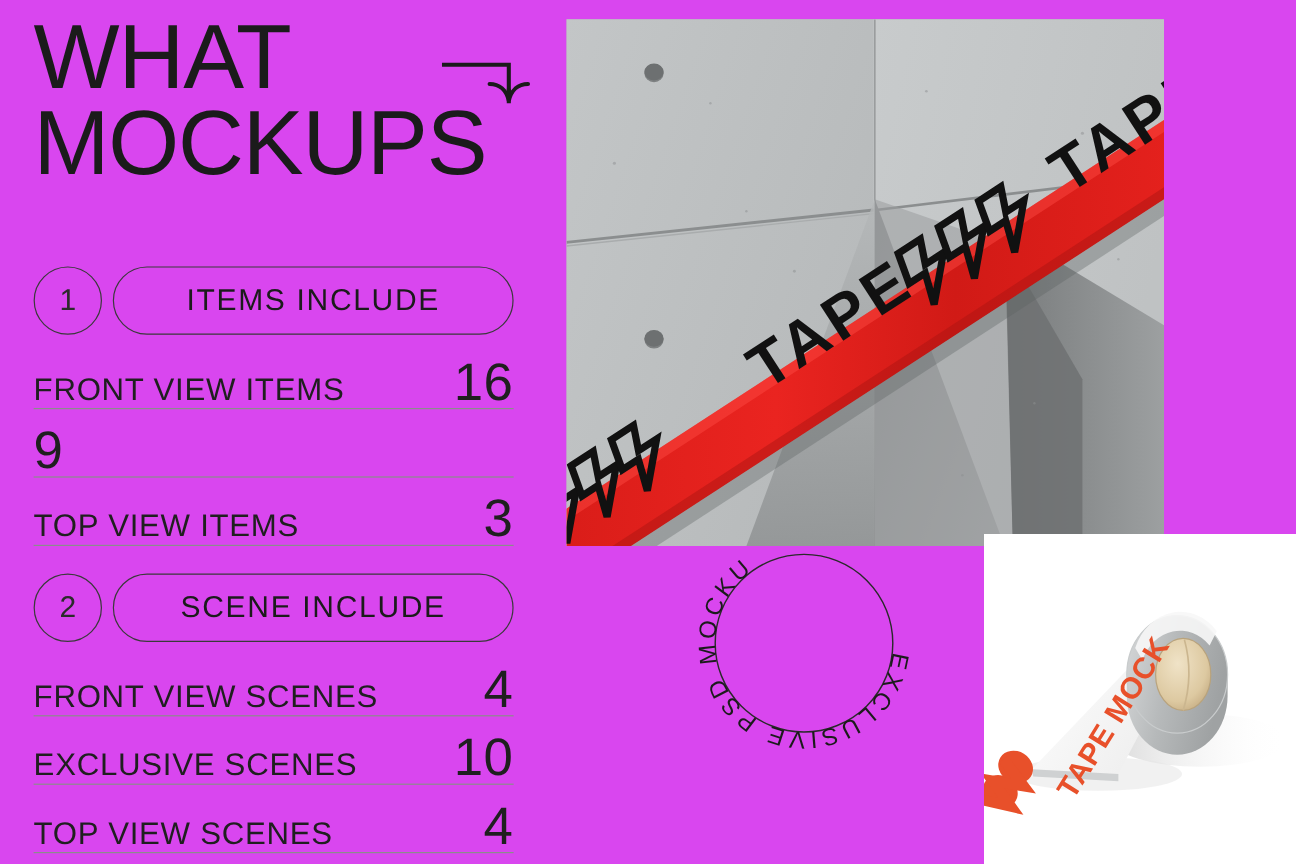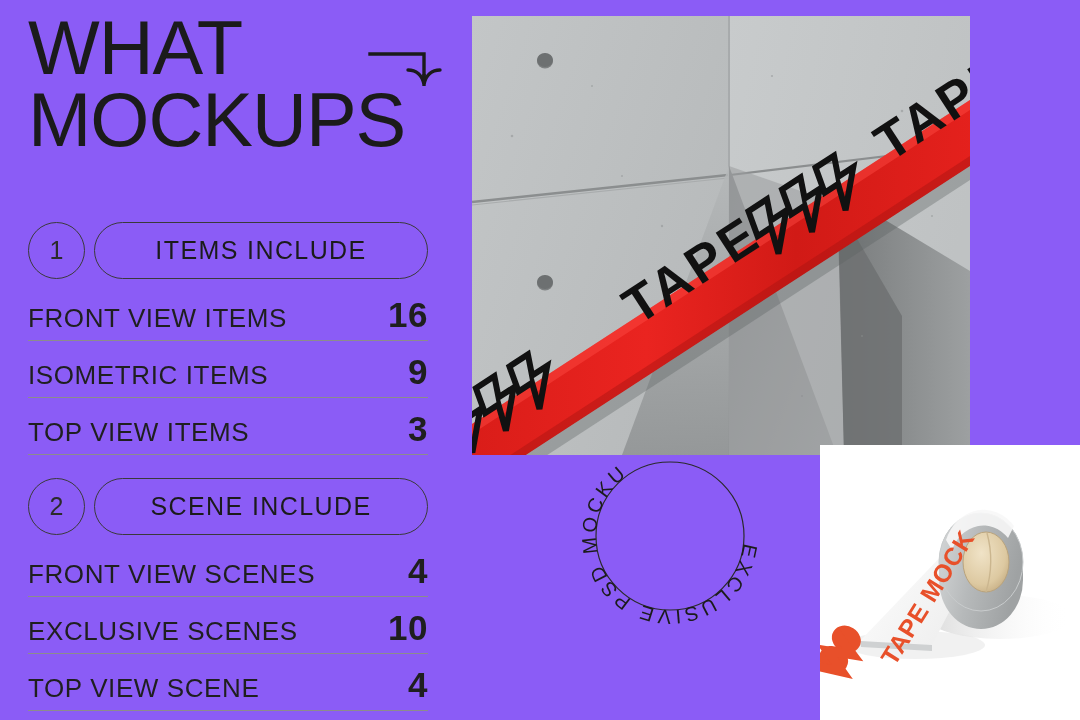--- a/index.html
+++ b/index.html
@@ -2,21 +2,21 @@
 <html><head>
 <meta charset="utf-8">
 <style>
   * { margin:0; padding:0; box-sizing:border-box; }
   html, body {
     width:1080px; height:720px;
     background:#e8e8e8;
     font-family:"Liberation Sans", sans-serif;
     overflow:hidden;
   }
-  .page { position:relative; width:1080px; height:720px; background:#8b5cf6; }
+  .page { position:relative; width:1080px; height:720px; background:#d946ef; }
 
   
   .left-col { position:absolute; left:0; top:0; width:452px; height:720px; }
 
   .title-block { position:absolute; left:28px; top:12px; width:420px; }
   .title-line {
     font-family:"Liberation Sans", sans-serif;
     font-size:76px; line-height:0.95;
     letter-spacing:-1px;
     font-weight:400;
@@ -54,21 +54,21 @@
     border-bottom:1.1px solid #8c8c8c;
     padding-bottom:3px;
     margin-bottom:13px;
     height:44px;
   }
   .row:last-child { margin-bottom:8px; }
   .row-label {
     font-size:26px; letter-spacing:0.6px; color:#1f1f1f; white-space:nowrap;
   }
   .row-value {
-    font-size:35px; color:#1f1f1f; letter-spacing:0.5px; line-height:1;font-weight:bold;
+    font-size:44px; color:#1f1f1f; letter-spacing:0.5px; line-height:1;
   }
 
   
   .photo-concrete {
     position:absolute; left:472px; top:16px; width:498px; height:439px;
     overflow:hidden;
     background:#b9bcbd;
   }
   .concrete-svg { display:block; width:498px; height:439px; }
 
@@ -107,21 +107,20 @@
       <div class="sec-head">
         <div class="num-circle">1</div>
         <div class="pill">ITEMS INCLUDE</div>
       </div>
       <div class="rows">
         <div class="row">
           <span class="row-label">FRONT VIEW ITEMS</span>
           <span class="row-value">16</span>
         </div>
         <div class="row">
-          <span class="row-label">ISOMETRIC ITEMS</span>
           <span class="row-value">9</span>
         </div>
         <div class="row">
           <span class="row-label">TOP VIEW ITEMS</span>
           <span class="row-value">3</span>
         </div>
       </div>
     </div>
 
     <div class="section section-2">
@@ -132,21 +131,21 @@
       <div class="rows">
         <div class="row">
           <span class="row-label">FRONT VIEW SCENES</span>
           <span class="row-value">4</span>
         </div>
         <div class="row">
           <span class="row-label">EXCLUSIVE SCENES</span>
           <span class="row-value">10</span>
         </div>
         <div class="row">
-          <span class="row-label">TOP VIEW SCENE</span>
+          <span class="row-label">TOP VIEW SCENES</span>
           <span class="row-value">4</span>
         </div>
       </div>
     </div>
   </div>
 
   <div class="photo-concrete">
     <svg class="concrete-svg" viewBox="0 0 498 439" preserveAspectRatio="none">
       <defs>
         <linearGradient id="wallL" x1="0" y1="0" x2="1" y2="0.3">

